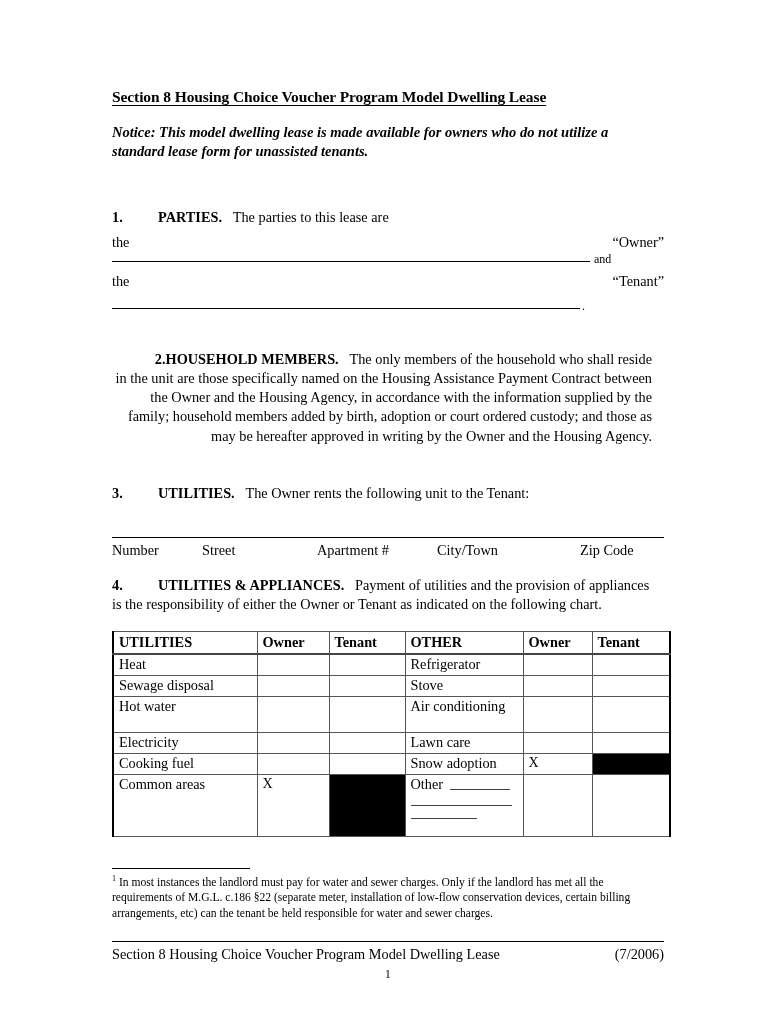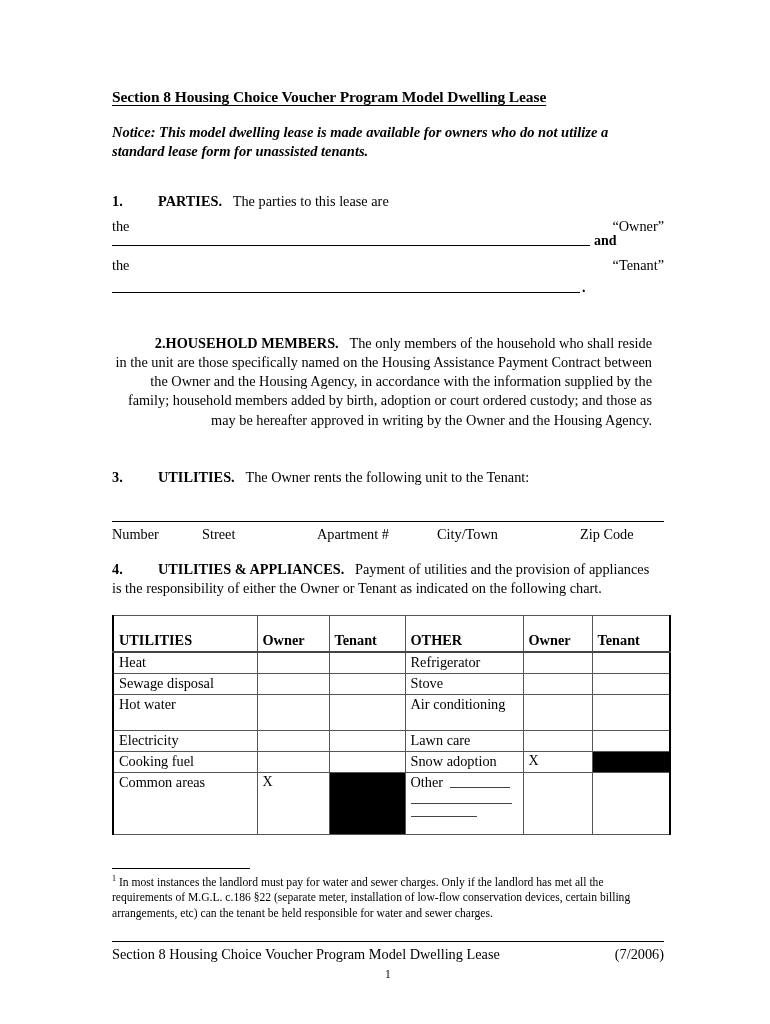--- a/index.html
+++ b/index.html
@@ -60,42 +60,41 @@
     font-weight: bold;
     display: inline-block;
     width: 46px;
   }
   .sec-head {
     font-weight: bold;
   }
   .sec-body { }
 
   
-  #section-parties { margin-top: 30px; }
+  #section-parties { margin-top: 46px; }
 
   .party-row {
     position: relative;
     height: 16px;
     margin-top: 6px;
     font-size: 14.3px;
   }
   .party-the {
     position: absolute;
     left: 0; top: 0;
   }
   .party-tag {
     position: absolute;
     top: 0;
     right: 0;
   }
   .rule-row {
     position: relative;
     height: 17px;
-    font-size: 14px;
-    font-weight: bold;
+    font-size: 12px;
   }
   .rule-line {
     position: absolute;
     left: 0;
     bottom: 4px;
     height: 0;
     border-bottom: 1px solid #000;
   }
   .rule-suffix {
     position: absolute;
@@ -149,21 +148,21 @@
     vertical-align: top;
     text-align: left;
     font-weight: normal;
     height: 19px;
     box-sizing: border-box;
   }
   .util-table thead th {
     font-weight: bold;
     border-bottom: 2px solid #444;
     height: 23px;
-    padding-top: 16px;
+    padding-top: 2px;
   }
   .util-table .outer-l { border-left: 2px solid #000; }
   .util-table .outer-r { border-right: 2px solid #000; }
   .util-table .mid-div { border-left: 1px solid #15803d; }
   .cell-mark {
     font-weight: bold;
     font-size: 14px;
   }
   .cell-black {
     background: #000000;

